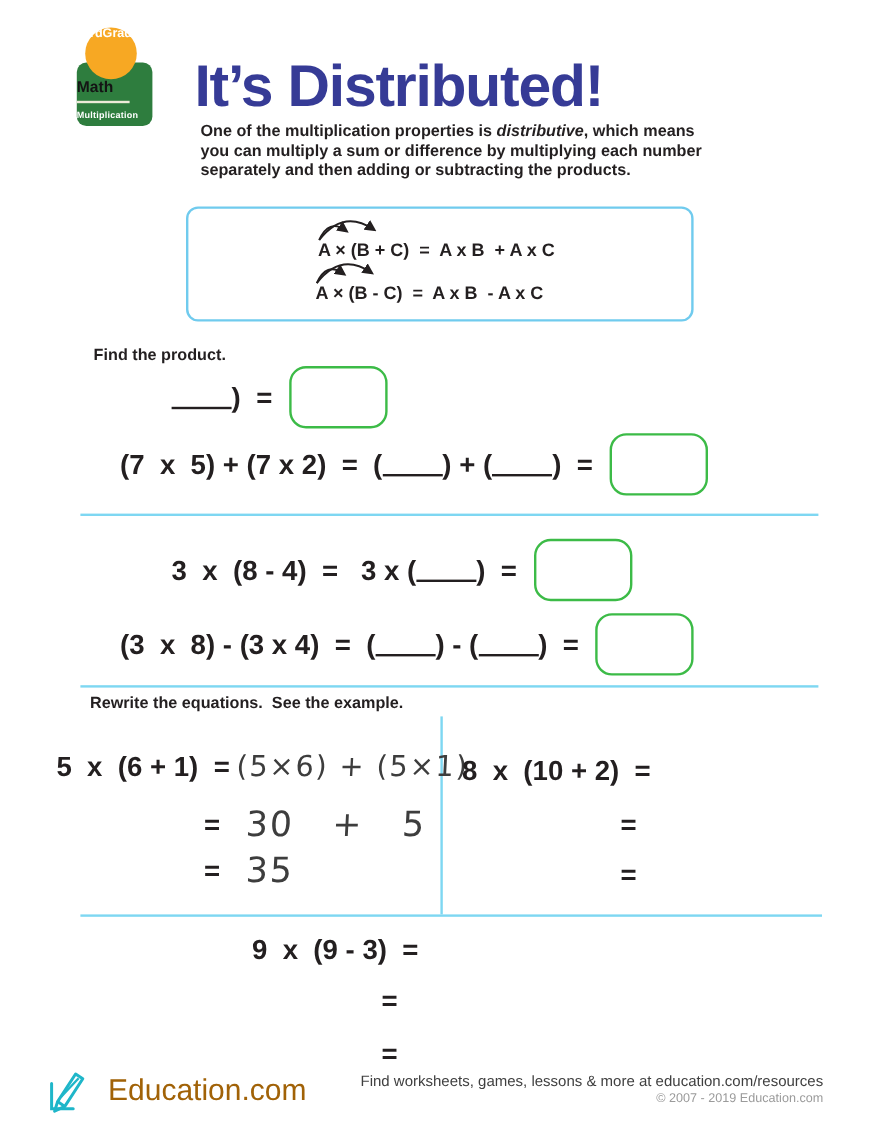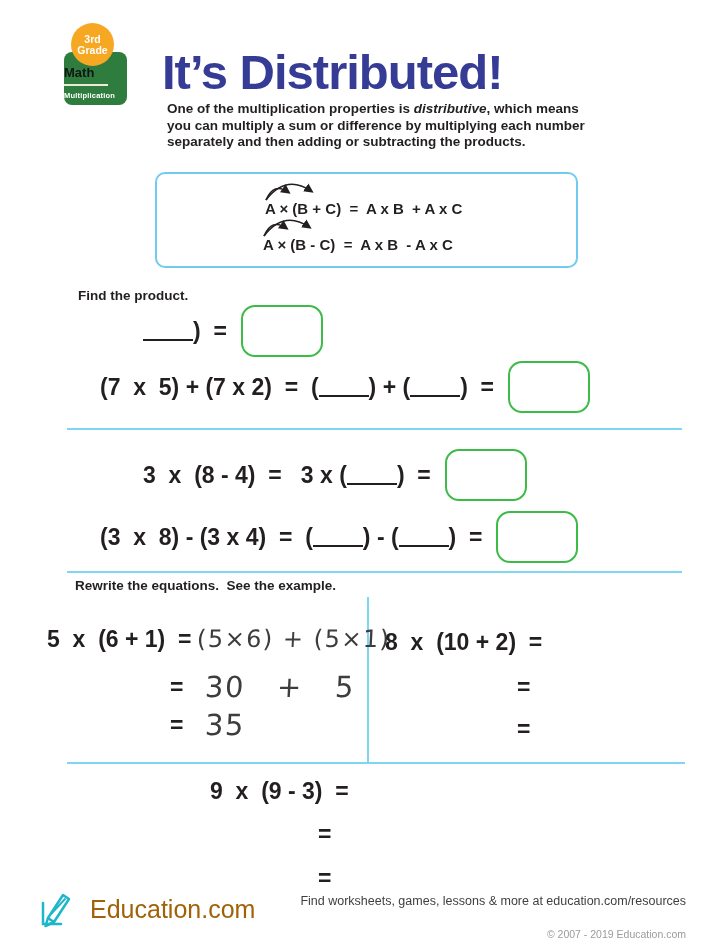--- a/index.html
+++ b/index.html
@@ -3,21 +3,21 @@
 <meta charset="utf-8">
 <style>
   * { margin:0; padding:0; box-sizing:border-box; }
   html,body { width:728px; height:943px; background:#ffffff; font-family:"Liberation Sans",sans-serif; }
   .page { position:absolute; left:0; top:0; width:728px; height:943px; background:#fff; overflow:hidden; }
 
   
   .badge { position:absolute; left:62px; top:20px; width:70px; height:92px; }
   .badge-circle { position:absolute; left:9px; top:3px; width:43px; height:43px; border-radius:50%;
     background:#F7A823; color:#fff; font-size:10.5px; font-weight:700; text-align:center;
-    display:flex; flex-direction:column; justify-content:center; line-height:11px; z-index:2; }
+    display:flex; flex-direction:row; justify-content:center; line-height:11px; z-index:2; }
   .badge-box { position:absolute; left:2px; top:32px; width:63px; height:53px; background:#2E7D3E;
     border-radius:8px; display:flex; flex-direction:column; align-items:flex-start; z-index:1; padding-top:14px; }
   .badge-subject { font-size:13px; font-weight:700; color:#141414; line-height:13px; }
   .badge-line { width:44px; height:2px; background:#EDEBD8; margin:5px 0 5px 0; }
   .badge-topic { font-size:7.5px; font-weight:700; color:#ffffff; letter-spacing:0.2px; }
 
   
   .title { position:absolute; left:162px; top:44px; width:440px; text-align:left;
     font-size:49px; font-weight:700; color:#363B96; letter-spacing:-1px; white-space:pre; }
   .intro { position:absolute; left:167px; top:101px; }
@@ -45,21 +45,21 @@
   .hand { font-family:"DejaVu Sans",sans-serif; font-weight:400; color:#3d3d3d; white-space:pre;
     transform:skewX(-3deg); letter-spacing:1.5px; }
   .hand-s1 { font-size:24px; margin-left:6px; }
   .hand-s2 { font-size:29px; margin-left:22px; }
 
   
   .footer-logo { position:absolute; left:40px; top:890px; display:flex; align-items:center; }
   .logo-text { font-size:25px; color:#a16207; margin-left:16px; }
   .footer-right { position:absolute; right:42px; top:894px; text-align:right; }
   .tagline { font-size:12.5px; color:#3f3f3f; }
-  .copyright { font-size:10.5px; color:#9b9b9b; margin-top:20px; }
+  .copyright { font-size:10.5px; color:#9b9b9b; margin-top:1px; }
 </style>
 </head>
 <body>
 
 <div class="page">
 
   <div class="badge">
     <div class="badge-box">
       <div class="badge-subject">Math</div>
       <div class="badge-line"></div>

